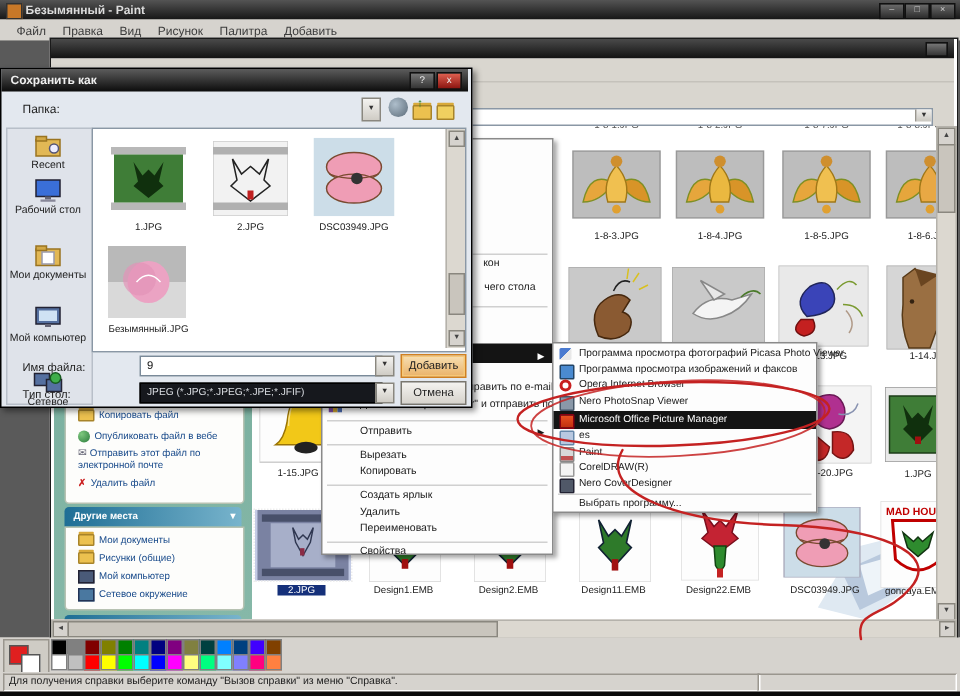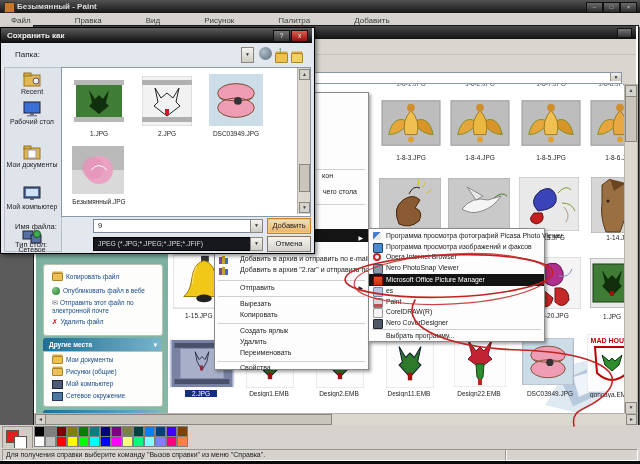--- a/index.html
+++ b/index.html
@@ -7,21 +7,21 @@
           font-family:"Liberation Sans",sans-serif;-webkit-font-smoothing:none;}
   .abs{position:absolute;}
   .t7{font-size:7px;color:#222;}
   .t8{font-size:8px;color:#222;}
   .glabel{position:absolute;font-size:6.5px;color:#222;text-align:center;white-space:nowrap;overflow:hidden;}
   
   .pt-titlebar{left:0;top:0;width:640px;height:13px;background:linear-gradient(#545454,#161616);color:#e8e8e8;}
   .pt-title{position:absolute;left:17px;top:2px;font-size:8px;font-weight:bold;color:#ddd;white-space:nowrap;}
   .winbtn{position:absolute;top:2px;width:15px;height:9px;background:linear-gradient(#6a6a6a,#2c2c2c);
           border:1px solid #111;color:#ccc;font-size:6px;line-height:8px;text-align:center;}
-  .pt-menubar{left:0;top:13px;width:640px;height:14px;background:#d6d3ce;border-bottom:1px solid #b8b5ae;display:flex;align-items:center;gap:33px;}
+  .pt-menubar{left:0;top:13px;width:640px;height:14px;background:#d6d3ce;border-bottom:1px solid #b8b5ae;display:flex;align-items:center;}
   .pt-menu-item{font-size:8px;color:#3c3c3c;margin-left:11px;}
   .darkstrip{background:#5a5a5a;}
   
   .ex-win{left:33px;top:25px;width:604px;height:400px;background:#fff;border:1px solid #1a1a1a;}
   .ex-titlebar{left:0;top:0;width:602px;height:13px;background:linear-gradient(#4a4a4a,#121212);}
   .ex-toolbar{left:0;top:13px;width:602px;height:31px;background:#d9d6cf;border-bottom:1px solid #b5b2ab;}
   .ex-addr{left:0;top:44px;width:602px;height:14px;background:#d9d6cf;border-bottom:1px solid #b5b2ab;}
   .ex-addr-field{position:absolute;left:140px;top:2px;width:446px;height:10px;background:#fff;border:1px solid #8a97a5;}
   .ex-content{left:0;top:58px;width:602px;height:329px;background:#fff;overflow:hidden;}
   
@@ -36,21 +36,21 @@
   
   .sb-track{background:#dcd8d0;border:1px solid #b5b2ab;}
   .sb-btn{position:absolute;background:#d6d3ce;border:1px solid #8a877f;color:#444;font-size:5px;line-height:8px;text-align:center;}
   .sb-thumb{position:absolute;background:#c9c5bd;border:1px solid #8a877f;}
   
   .cell{position:absolute;}
   .cell svg{display:block;}
   .sel-ov{position:absolute;inset:0;background:rgba(40,70,160,.28);outline:1px dotted #eee;}
   .sel-label{background:#15307a;color:#fff !important;}
   
-  .dlg{left:0px;top:27px;width:313px;height:225px;background:#e3e8ef;border:1px solid #000;box-shadow:2px 2px 4px rgba(0,0,0,.45);}
+  .dlg{left:0px;top:45px;width:313px;height:225px;background:#e3e8ef;border:1px solid #000;box-shadow:2px 2px 4px rgba(0,0,0,.45);}
   .dlg-titlebar{left:0;top:0;width:311px;height:15px;background:linear-gradient(#5c5c5c,#0c0c0c);}
   .dlg-title{position:absolute;left:6px;top:3px;font-size:8px;font-weight:bold;color:#f0f0f0;}
   .dlg-btn{position:absolute;top:2px;width:15px;height:10px;border:1px solid #111;font-size:6.5px;line-height:9px;text-align:center;color:#eee;}
   .combo{position:absolute;background:#fff;border:1px solid #7a8a99;font-size:7.5px;color:#111;}
   .combo-arrow{position:absolute;width:11px;background:linear-gradient(#f4f3f0,#cfccc5);border:1px solid #8a877f;
                font-size:5px;text-align:center;color:#333;}
   .sidebar-item{position:absolute;width:52px;text-align:center;font-size:7px;color:#222;}
   .push{background:linear-gradient(#f4f3f0,#d6d3cc);border:1px solid #7a776f;font-size:7.5px;color:#222;text-align:center;}
   
   .menu{background:#fdfdfd;border:1px solid #8a8a8a;box-shadow:2px 2px 3px rgba(0,0,0,.35);}

